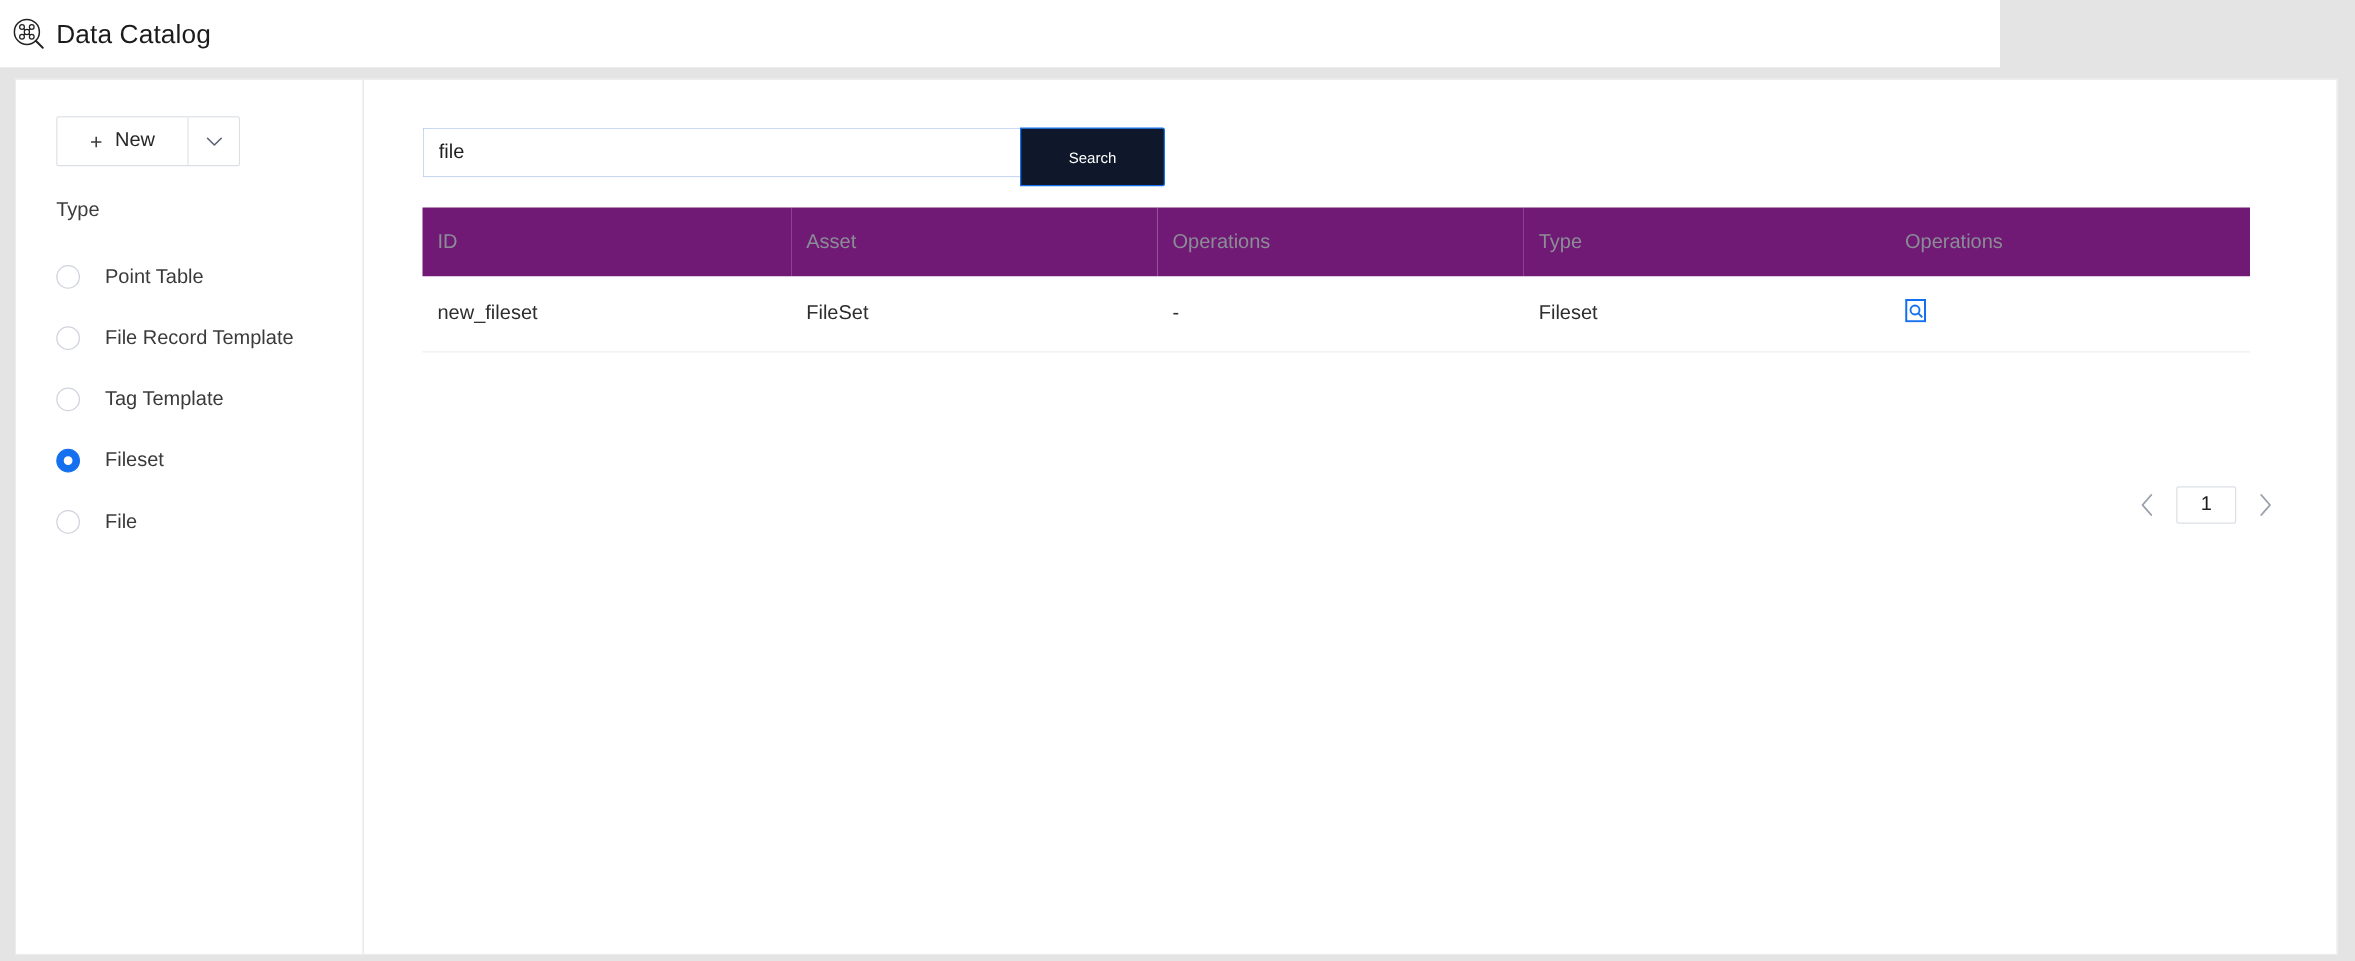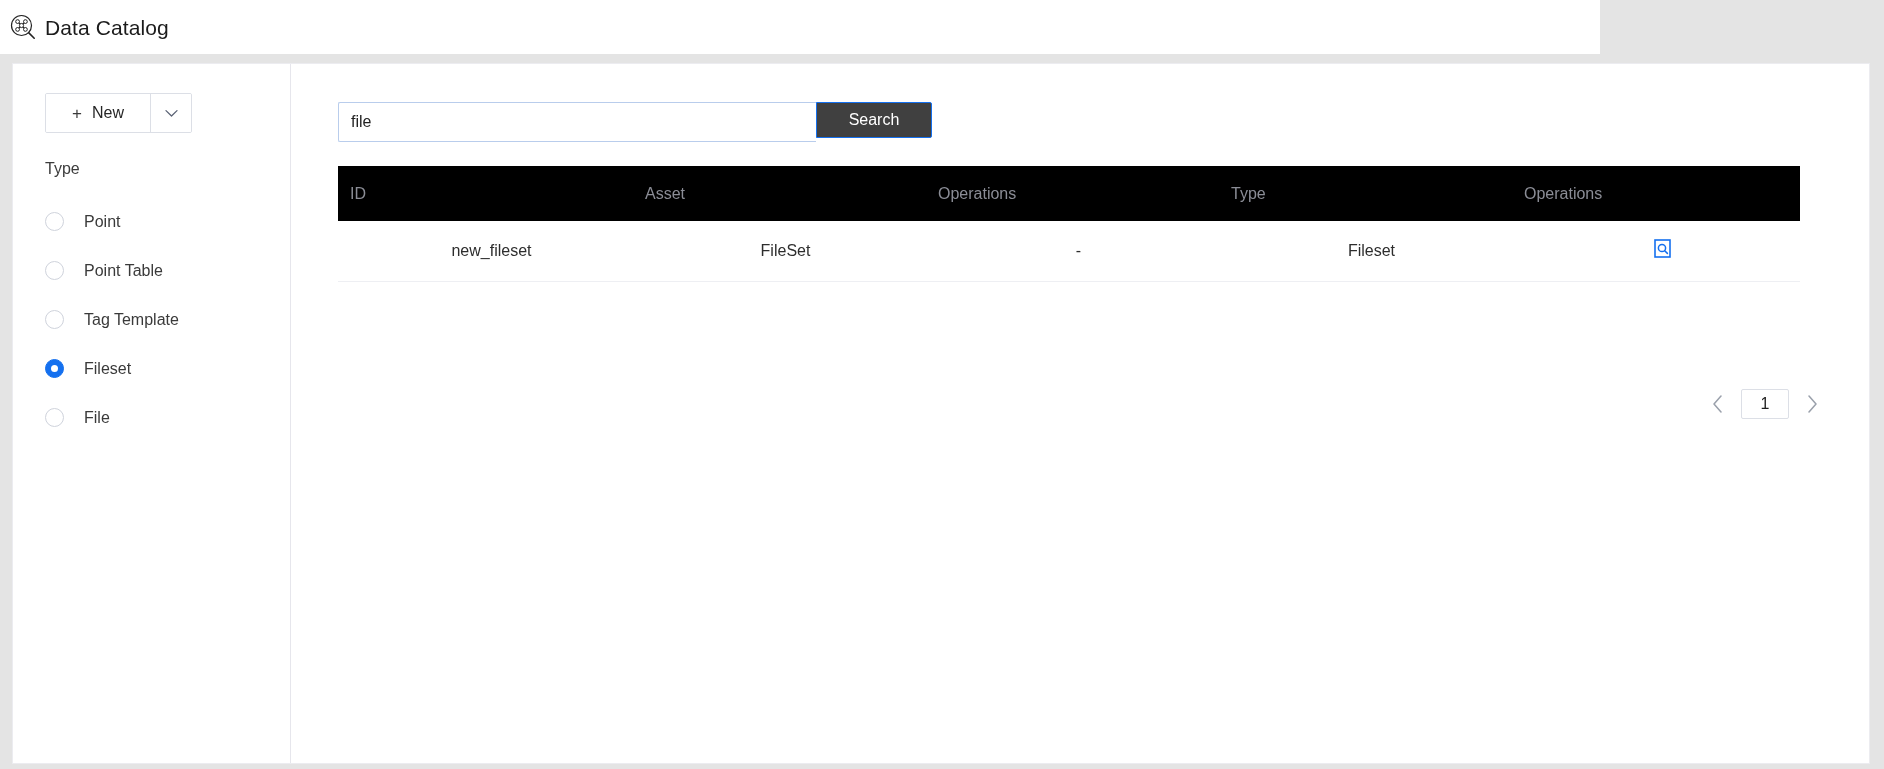--- a/index.html
+++ b/index.html
@@ -178,54 +178,53 @@
     font-size: 16px;
     color: #1f1f1f;
     font-family: "Liberation Sans", sans-serif;
     outline: none;
     background: #ffffff;
     caret-color: #1f1f1f;
   }
   #search-button {
     width: 116px;
     flex: 0 0 116px;
-    height: 36px;
-    background: #404040;
+    height: 47px;
+    background: #0f172a;
     color: #ffffff;
-    font-size: 16px;
+    font-size: 12px;
     border: 1px solid #1470ef;
     border-radius: 0 2px 2px 0;
     cursor: pointer;
     font-family: "Liberation Sans", sans-serif;
   }
 
   
   #results-table {
     margin-top: 24px;
     width: 1462px;
     border-collapse: collapse;
     table-layout: fixed;
   }
   #results-table thead th {
-    background: #000000;
+    background: #701a75;
     height: 55px;
     text-align: left;
     font-weight: normal;
     font-size: 16px;
     color: #8b8d96;
     padding: 0 0 0 12px;
   }
   #results-table tbody td {
     height: 60px;
     font-size: 16px;
     color: #2d2d2d;
     padding: 0 0 0 12px;
     border-bottom: 1px solid #eeeff3;
     vertical-align: middle;
-    text-align: center;
   }
   .col-id { width: 295px; }
   .col-name { width: 293px; }
   .col-desc { width: 293px; }
   .col-type { width: 293px; }
   .col-ops { width: 288px; }
 
   #row-view-button {
     background: none;
     border: none;
@@ -301,32 +300,32 @@
               <path d="M1 1.6 L6.5 7 L12 1.6" stroke="#5b6375" stroke-width="1.3" fill="none" stroke-linecap="round" stroke-linejoin="round"></path>
             </svg>
           </span>
         </button>
       </div>
 
       <div id="type-label">Type</div>
 
       <div id="type-radio-list">
 
+
+
         <div class="radio-row">
           <span class="radio-mark"></span>
-          <span class="radio-text">Point</span>
+          <span class="radio-text">Point Table</span>
         </div>
 
 
         <div class="radio-row">
           <span class="radio-mark"></span>
-          <span class="radio-text">Point Table</span>
-        </div>
-
-
+          <span class="radio-text">File Record Template</span>
+        </div>
 
         <div class="radio-row">
           <span class="radio-mark"></span>
           <span class="radio-text">Tag Template</span>
         </div>
 
         <div class="radio-row selected">
           <span class="radio-mark"></span>
           <span class="radio-text">Fileset</span>
         </div>

